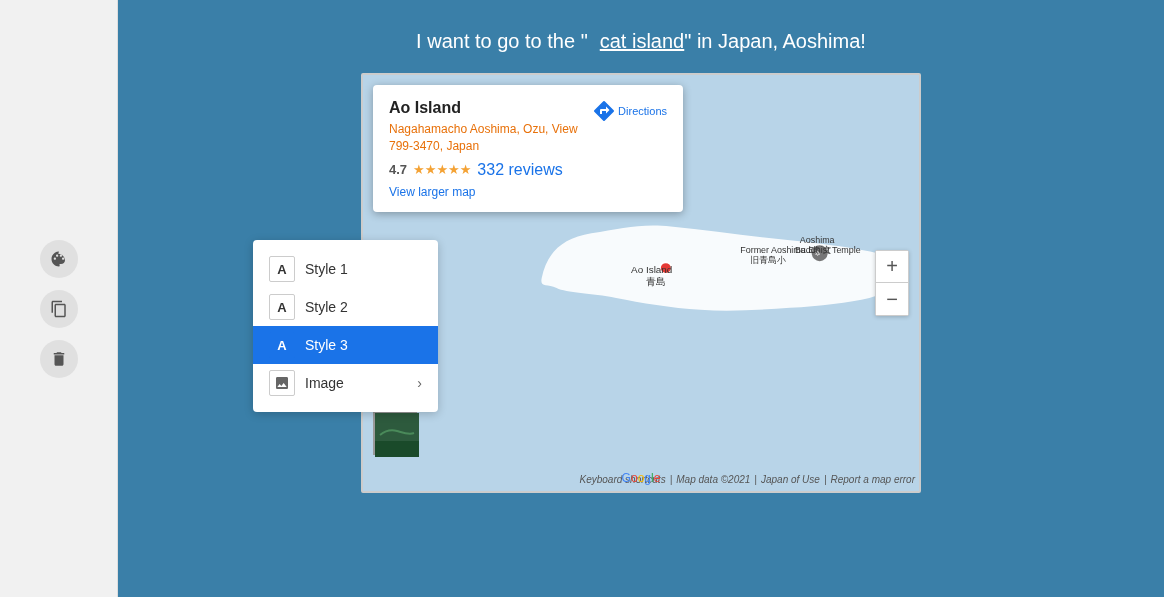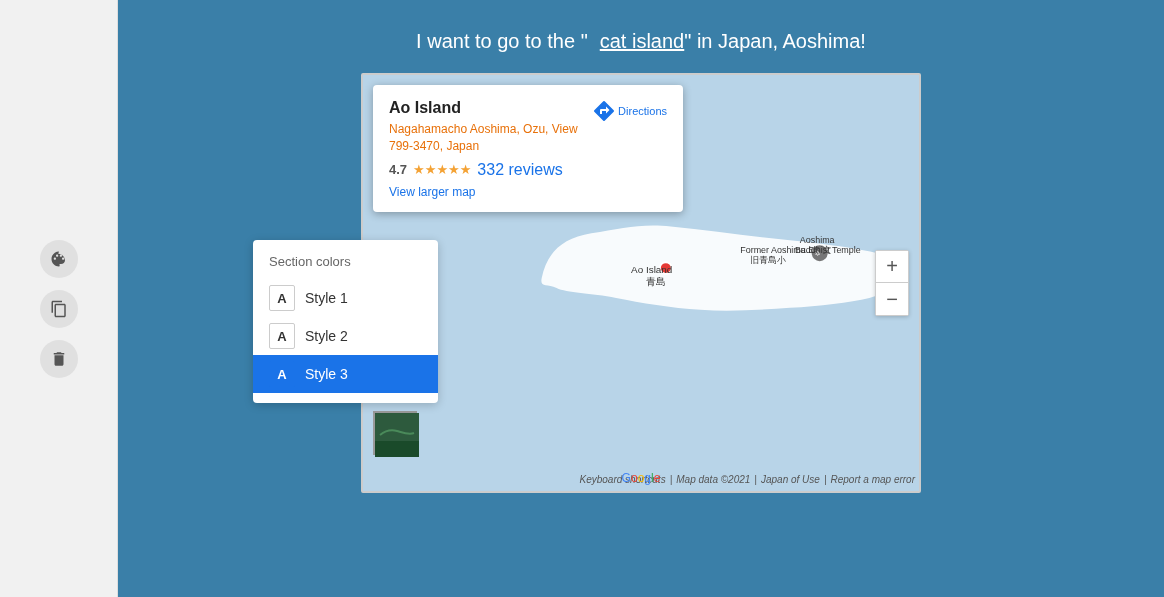--- a/index.html
+++ b/index.html
@@ -391,32 +391,40 @@
       <span>|</span>
       <span>Report a map error</span>
     </div>
     <div class="map-footer-google">
       <span class="g-blue">G</span><span class="g-red">o</span><span class="g-yellow">o</span><span class="g-blue">g</span><span class="g-green">l</span><span class="g-red">e</span>
     </div>
 
   </div>
 
   <div class="section-colors-popup">
-    <div class="section-colors-title">Section colors</div>
 
     <div class="style-item">
       <div class="style-badge">A</div>
       <span>Style 1</span>
     </div>
 
     <div class="style-item">
       <div class="style-badge">A</div>
       <span>Style 2</span>
     </div>
 
     <div class="style-item active">
       <div class="style-badge">A</div>
       <span>Style 3</span>
     </div>
 
+    <div class="image-item">
+      <div class="image-badge">
+        <svg viewBox="0 0 24 24">
+          <path d="M21 19V5c0-1.1-.9-2-2-2H5c-1.1 0-2 .9-2 2v14c0 1.1.9 2 2 2h14c1.1 0 2-.9 2-2zM8.5 13.5l2.5 3.01L14.5 12l4.5 6H5l3.5-4.5z"></path>
+        </svg>
+      </div>
+      <span>Image</span>
+      <span class="chevron">›</span>
+    </div>
   </div>
 
 </div>
 
 </body></html>

